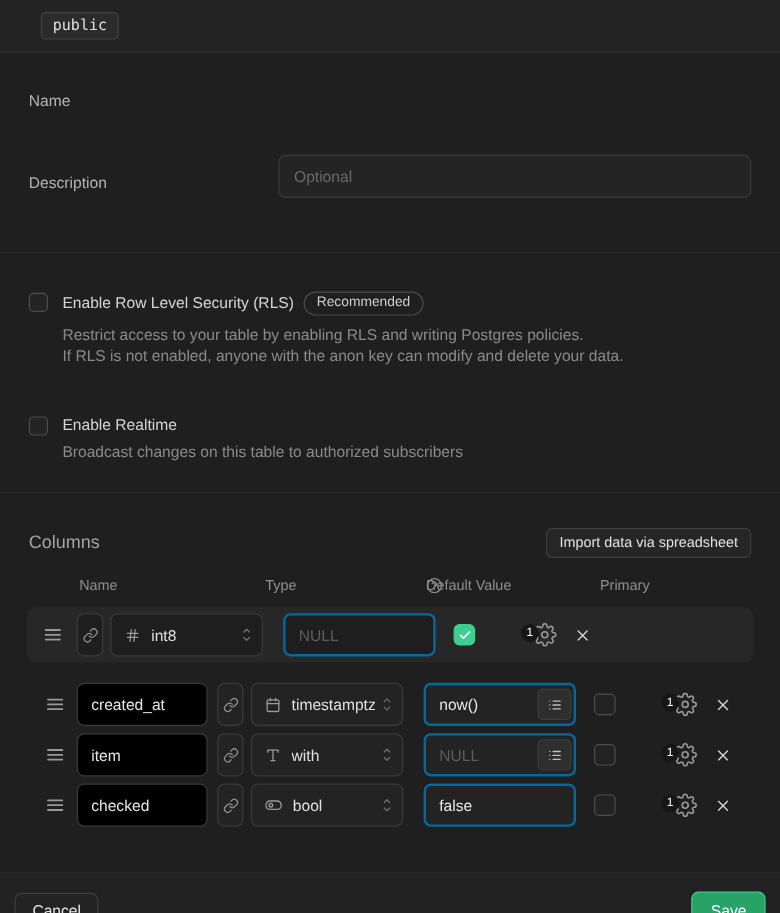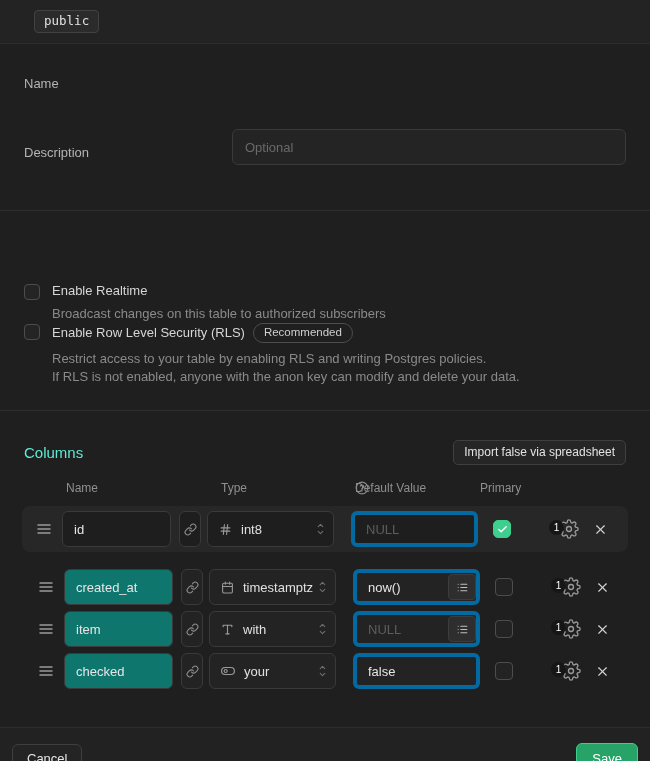--- a/index.html
+++ b/index.html
@@ -56,43 +56,43 @@
   .option-label { color:#d6d6d6; font-size:13px; }
   .pill {
     margin-left:8px; padding:3px 10px;
     border:1px solid #4d4d4d; border-radius:999px;
     font-size:11.5px; color:#cfcfcf; line-height:1;
   }
   .option-desc { margin-top:7px; color:#8a8a8a; font-size:13px; line-height:18px; }
 
   
   .columns-head { margin-top:28px; display:flex; justify-content:space-between; align-items:center; height:26px; }
-  .columns-title { font-size:15px; font-weight:500; color:#5eead4; }
+  .columns-title { font-size:15px; font-weight:500; color:#a3a3a3; }
   .btn {
     display:inline-flex; align-items:center; justify-content:center;
     background:#262626; border:1px solid #3f3f3f; border-radius:5px;
     color:#e2e2e2; font-size:12px; font-family:inherit;
     padding:0 10px; height:25px; cursor:pointer;
   }
   .col-headers { position:relative; margin-top:16px; height:14px; font-size:12px; color:#8f8f8f; }
   .col-headers span { position:absolute; top:0; white-space:nowrap; }
   .h-name { left:42px; } .h-type { left:197px; }
   .h-default { left:331px; display:flex; align-items:center; gap:6px; }
-  .h-primary { left:456px; }
+  .h-primary { left:476px; }
 
   .col-row { display:flex; align-items:center; height:36px; padding-left:10px; }
   .col-row.highlight { height:46px; background:#272727; border-radius:8px; margin-left:-2px; margin-right:-2px; }
   .row1 { margin-top:11px; }
   .row2 { margin-top:17px; }
   .row3, .row4 { margin-top:6px; }
 
   .drag-handle { width:24px; display:flex; justify-content:center; color:#9a9a9a; cursor:grab; }
   .cell-name {
     width:109px; height:36px; margin-left:6px;
-    background:#0f766e; border:1px solid #3a3a3a; border-radius:6px;
+    background:#000000; border:1px solid #3a3a3a; border-radius:6px;
     color:#e6e6e6; font-size:13px; font-family:inherit; padding:0 11px; outline:none;
   }
   .highlight .cell-name { background:#1e1e1e; }
   .link-btn {
     width:22px; height:36px; margin-left:8px;
     background:#232323; border:1px solid #3a3a3a; border-radius:6px;
     display:flex; align-items:center; justify-content:center;
     color:#8f8f8f; cursor:pointer;
   }
   .type-select {
@@ -102,21 +102,21 @@
     cursor:pointer;
   }
   .highlight .type-select, .highlight .link-btn { background:#1e1e1e; }
   .type-icon { color:#9a9a9a; flex:none; }
   .type-label { margin-left:9px; color:#e0e0e0; font-size:13px; flex:1; overflow:hidden; white-space:nowrap; }
   .sel-chevrons { color:#6e6e6e; flex:none; }
 
   .default-wrap { position:relative; width:127px; height:36px; margin-left:17px; }
   .default-input {
     width:100%; height:100%;
-    background:#232323; border:4px solid #0369a1; border-radius:6px;
+    background:#232323; border:2px solid #0369a1; border-radius:6px;
     color:#e6e6e6; font-size:13px; font-family:inherit; padding:0 11px; outline:none;
   }
   .highlight .default-input { background:#1e1e1e; }
   .default-input::placeholder { color:#5d5d5d; }
   .default-menu-btn {
     position:absolute; right:4px; top:5px; width:28px; height:26px;
     background:#2e2e2e; border:1px solid #3d3d3d; border-radius:4px;
     display:flex; align-items:center; justify-content:center;
     color:#c0c0c0; cursor:pointer;
   }
@@ -166,48 +166,48 @@
     <div class="form-row">
       <div class="frm-label">Name</div>
     </div>
     <div class="form-row">
       <div class="frm-label">Description</div>
       <input class="txt-input" type="text" placeholder="Optional" style="">
     </div>
   </div>
 
   <div class="sec2">
-    <div class="option-block second">
-      <div class="cb"></div>
-      <div>
-        <div class="option-label-row">
-          <span class="option-label">Enable Realtime</span>
-        </div>
-        <div class="option-desc">Broadcast changes on this table to authorized subscribers</div>
-      </div>
-    </div>
     <div class="option-block">
       <div class="cb"></div>
       <div>
         <div class="option-label-row">
           <span class="option-label">Enable Row Level Security (RLS)</span>
           <span class="pill">Recommended</span>
         </div>
         <div class="option-desc">
           <div>Restrict access to your table by enabling RLS and writing Postgres policies.</div>
           <div>If RLS is not enabled, anyone with the anon key can modify and delete your data.</div>
         </div>
       </div>
     </div>
+    <div class="option-block second">
+      <div class="cb"></div>
+      <div>
+        <div class="option-label-row">
+          <span class="option-label">Enable Realtime</span>
+        </div>
+        <div class="option-desc">Broadcast changes on this table to authorized subscribers</div>
+      </div>
+    </div>
   </div>
 
   <div class="sec3">
     <div class="columns-head">
       <span class="columns-title">Columns</span>
-      <button class="btn">Import false via spreadsheet</button>
+      <button class="btn">Import data via spreadsheet</button>
     </div>
 
     <div class="col-headers">
       <span class="h-name">Name</span>
       <span class="h-type">Type</span>
       <span class="h-default">
         <span>Default Value</span>
         <span>
           <svg width="14" height="14" viewBox="0 0 24 24" fill="none" stroke="#8a8a8a" stroke-width="2" stroke-linecap="round" stroke-linejoin="round">
               <circle cx="12" cy="12" r="10"></circle>
@@ -220,21 +220,20 @@
     </div>
 
     <div class="col-row highlight row1">
       <span class="drag-handle">
         <svg width="14" height="12" viewBox="0 0 14 12" stroke="currentColor" stroke-width="1.5" stroke-linecap="round">
             <line x1="1" y1="2" x2="13" y2="2"></line>
             <line x1="1" y1="6" x2="13" y2="6"></line>
             <line x1="1" y1="10" x2="13" y2="10"></line>
           </svg>
       </span>
-      <input class="cell-name" type="text" value="id" style="">
       <span class="link-btn">
         <svg width="13" height="13" viewBox="0 0 24 24" fill="none" stroke="currentColor" stroke-width="2" stroke-linecap="round" stroke-linejoin="round">
             <path d="M10 13a5 5 0 0 0 7.54.54l3-3a5 5 0 0 0-7.07-7.07l-1.72 1.71"></path>
             <path d="M14 11a5 5 0 0 0-7.54-.54l-3 3a5 5 0 0 0 7.07 7.07l1.71-1.71"></path>
           </svg>
       </span>
       <span class="type-select">
         <span class="type-icon">
           <svg width="13" height="13" viewBox="0 0 24 24" fill="none" stroke="currentColor" stroke-width="2" stroke-linecap="round">
               <line x1="4" y1="9" x2="20" y2="9"></line>
@@ -410,21 +409,21 @@
             <path d="M14 11a5 5 0 0 0-7.54-.54l-3 3a5 5 0 0 0 7.07 7.07l1.71-1.71"></path>
           </svg>
       </span>
       <span class="type-select">
         <span class="type-icon">
           <svg width="14" height="14" viewBox="0 0 24 24" fill="none" stroke="currentColor" stroke-width="2" stroke-linecap="round" stroke-linejoin="round">
               <rect x="1" y="6" width="22" height="12" rx="6"></rect>
               <circle cx="8" cy="12" r="2.6"></circle>
             </svg>
         </span>
-        <span class="type-label">your</span>
+        <span class="type-label">bool</span>
         <span class="sel-chevrons">
           <svg width="11" height="14" viewBox="0 0 24 30" fill="none" stroke="currentColor" stroke-width="2.4" stroke-linecap="round" stroke-linejoin="round">
               <path d="M7 10l5-5 5 5"></path>
               <path d="M7 20l5 5 5-5"></path>
             </svg>
         </span>
       </span>
       <span class="default-wrap">
         <input class="default-input" type="text" value="false" style="">
       </span>

